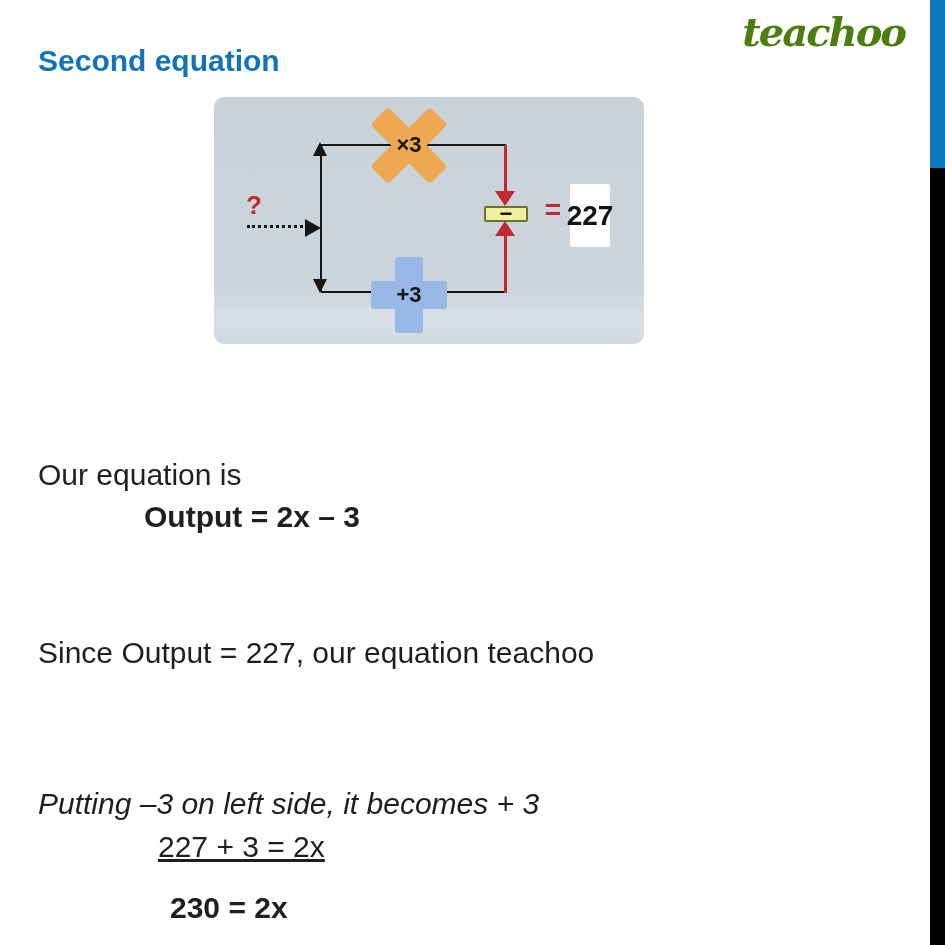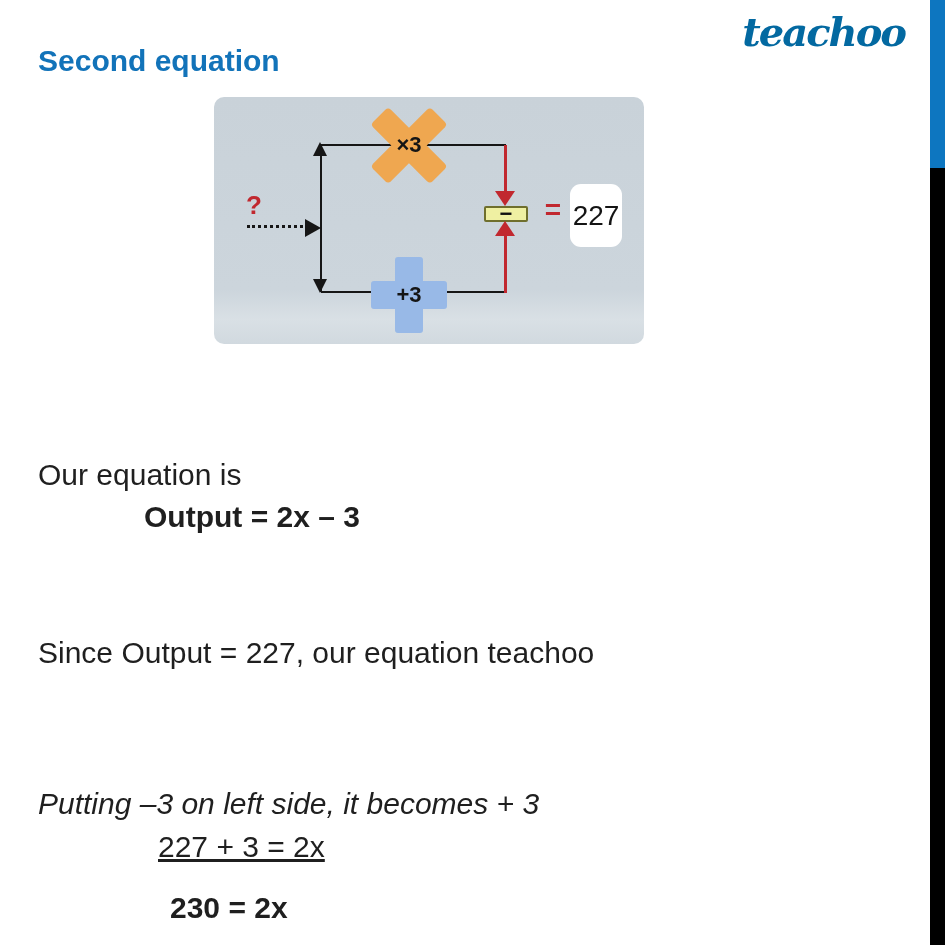--- a/index.html
+++ b/index.html
@@ -7,21 +7,21 @@
     position:relative;width:945px;height:945px;background:#ffffff;
     font-family:"Liberation Sans",sans-serif;overflow:hidden;
   }
   
   .bar-blue{position:absolute;left:930px;top:0;width:15px;height:168px;background:var(--bar-blue,#0d76c0);}
   .bar-black{position:absolute;left:930px;top:168px;width:15px;height:777px;background:var(--bar-black,#000000);}
   
   .logo{
     position:absolute;top:8px;right:40px;
     font-family:"DejaVu Serif",serif;font-style:italic;font-weight:bold;
-    font-size:40px;letter-spacing:-2px;color:#0369a1;
+    font-size:40px;letter-spacing:-2px;color:#4d7c0f;
   }
   
   .heading{
     position:absolute;left:38px;top:44px;
     font-size:30px;font-weight:bold;color:var(--heading-blue,#1273b9);text-align:center;
   }
   
   .panel{
     position:absolute;left:214px;top:97px;width:430px;height:247px;
     border-radius:10px;
@@ -53,23 +53,23 @@
   .arr-down-red{left:281px;top:94px;width:0;height:0;border-left:10px solid transparent;border-right:10px solid transparent;border-top:15px solid var(--red,#c1282f);}
   .arr-up-red{left:281px;top:124px;width:0;height:0;border-left:10px solid transparent;border-right:10px solid transparent;border-bottom:15px solid var(--red,#c1282f);}
   .minus-box{
     left:270px;top:109px;width:40px;height:12px;border:2px solid var(--minus-border,#6f6f2d);
     background:var(--minus-fill,#eff0a2);border-radius:2px;
     display:flex;align-items:center;justify-content:center;
   }
   .minus-box span{font-size:22px;font-weight:bold;color:#111;line-height:0;margin-top:-1px;}
   .equals{left:322px;top:99px;width:34px;text-align:center;font-size:28px;font-weight:bold;color:var(--red,#c1282f);line-height:1;}
   .output-box{
-    left:356px;top:87px;width:52px;height:63px;background:#ffffff;border-radius:11px;
+    left:356px;top:87px;width:40px;height:63px;background:#ffffff;border-radius:2px;
     display:flex;align-items:center;justify-content:center;
-    font-size:28px;font-weight:normal;color:#141414;
+    font-size:28px;font-weight:bold;color:#141414;
   }
   
   .tline{position:absolute;font-size:30px;color:#1f1f1f;white-space:nowrap;}
   .b{font-weight:bold;}
   .i{font-style:italic;margin-top:22px;}
   .t0{left:38px;top:458px;}
   .t1{left:110px;top:500px;margin-left:34px;}
   .t2{left:38px;top:636px;}
   .t3{left:157px;top:700px;}
   .t4{left:38px;top:765px;}

